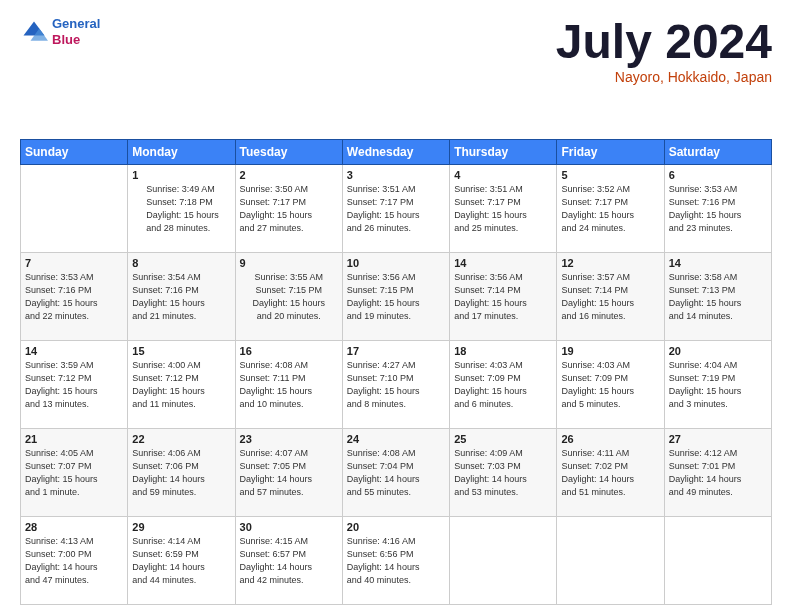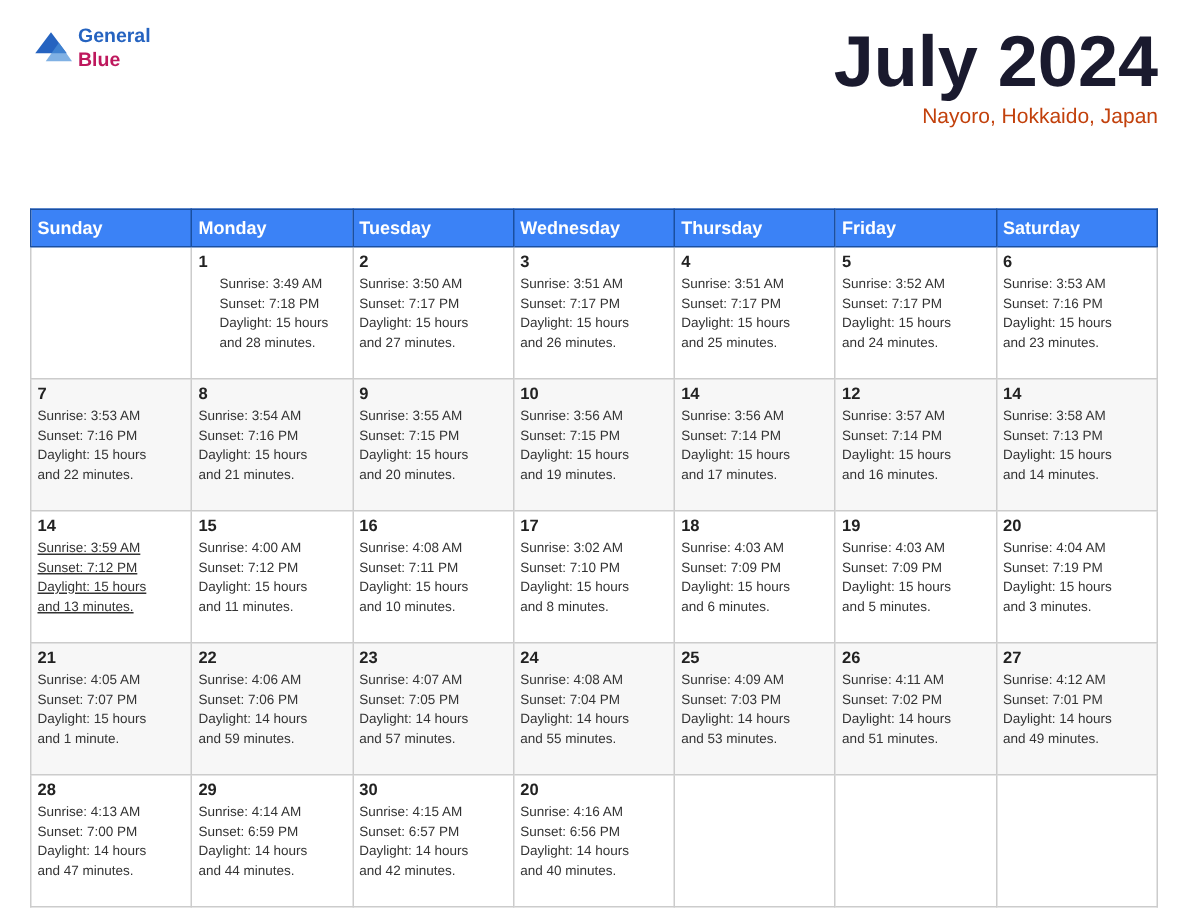--- a/index.html
+++ b/index.html
@@ -185,21 +185,21 @@
           </td>
           <td>
             <span class="day-num">8</span>
             <div class="day-info" style="white-space: pre-line;">Sunrise: 3:54 AM
 Sunset: 7:16 PM
 Daylight: 15 hours
 and 21 minutes.</div>
           </td>
           <td>
             <span class="day-num">9</span>
-            <div class="day-info" style="white-space: pre-line;">Sunrise: 3:55 AM
+            <div class="day-info" style="white-space: pre-line; text-align: center;">Sunrise: 3:55 AM
 Sunset: 7:15 PM
 Daylight: 15 hours
 and 20 minutes.</div>
           </td>
           <td>
             <span class="day-num">10</span>
             <div class="day-info" style="white-space: pre-line;">Sunrise: 3:56 AM
 Sunset: 7:15 PM
 Daylight: 15 hours
 and 19 minutes.</div>
@@ -222,42 +222,42 @@
             <span class="day-num">14</span>
             <div class="day-info" style="white-space: pre-line;">Sunrise: 3:58 AM
 Sunset: 7:13 PM
 Daylight: 15 hours
 and 14 minutes.</div>
           </td>
         </tr>
         <tr>
           <td>
             <span class="day-num">14</span>
-            <div class="day-info" style="white-space: pre-line; text-decoration: underline;">Sunrise: 3:59 AM
+            <div class="day-info" style="white-space: pre-line;">Sunrise: 3:59 AM
 Sunset: 7:12 PM
 Daylight: 15 hours
 and 13 minutes.</div>
           </td>
           <td>
             <span class="day-num">15</span>
             <div class="day-info" style="white-space: pre-line;">Sunrise: 4:00 AM
 Sunset: 7:12 PM
 Daylight: 15 hours
 and 11 minutes.</div>
           </td>
           <td>
             <span class="day-num">16</span>
             <div class="day-info" style="white-space: pre-line;">Sunrise: 4:08 AM
 Sunset: 7:11 PM
 Daylight: 15 hours
 and 10 minutes.</div>
           </td>
           <td>
             <span class="day-num">17</span>
-            <div class="day-info" style="white-space: pre-line;">Sunrise: 3:02 AM
+            <div class="day-info" style="white-space: pre-line;">Sunrise: 4:27 AM
 Sunset: 7:10 PM
 Daylight: 15 hours
 and 8 minutes.</div>
           </td>
           <td>
             <span class="day-num">18</span>
             <div class="day-info" style="white-space: pre-line;">Sunrise: 4:03 AM
 Sunset: 7:09 PM
 Daylight: 15 hours
 and 6 minutes.</div>

